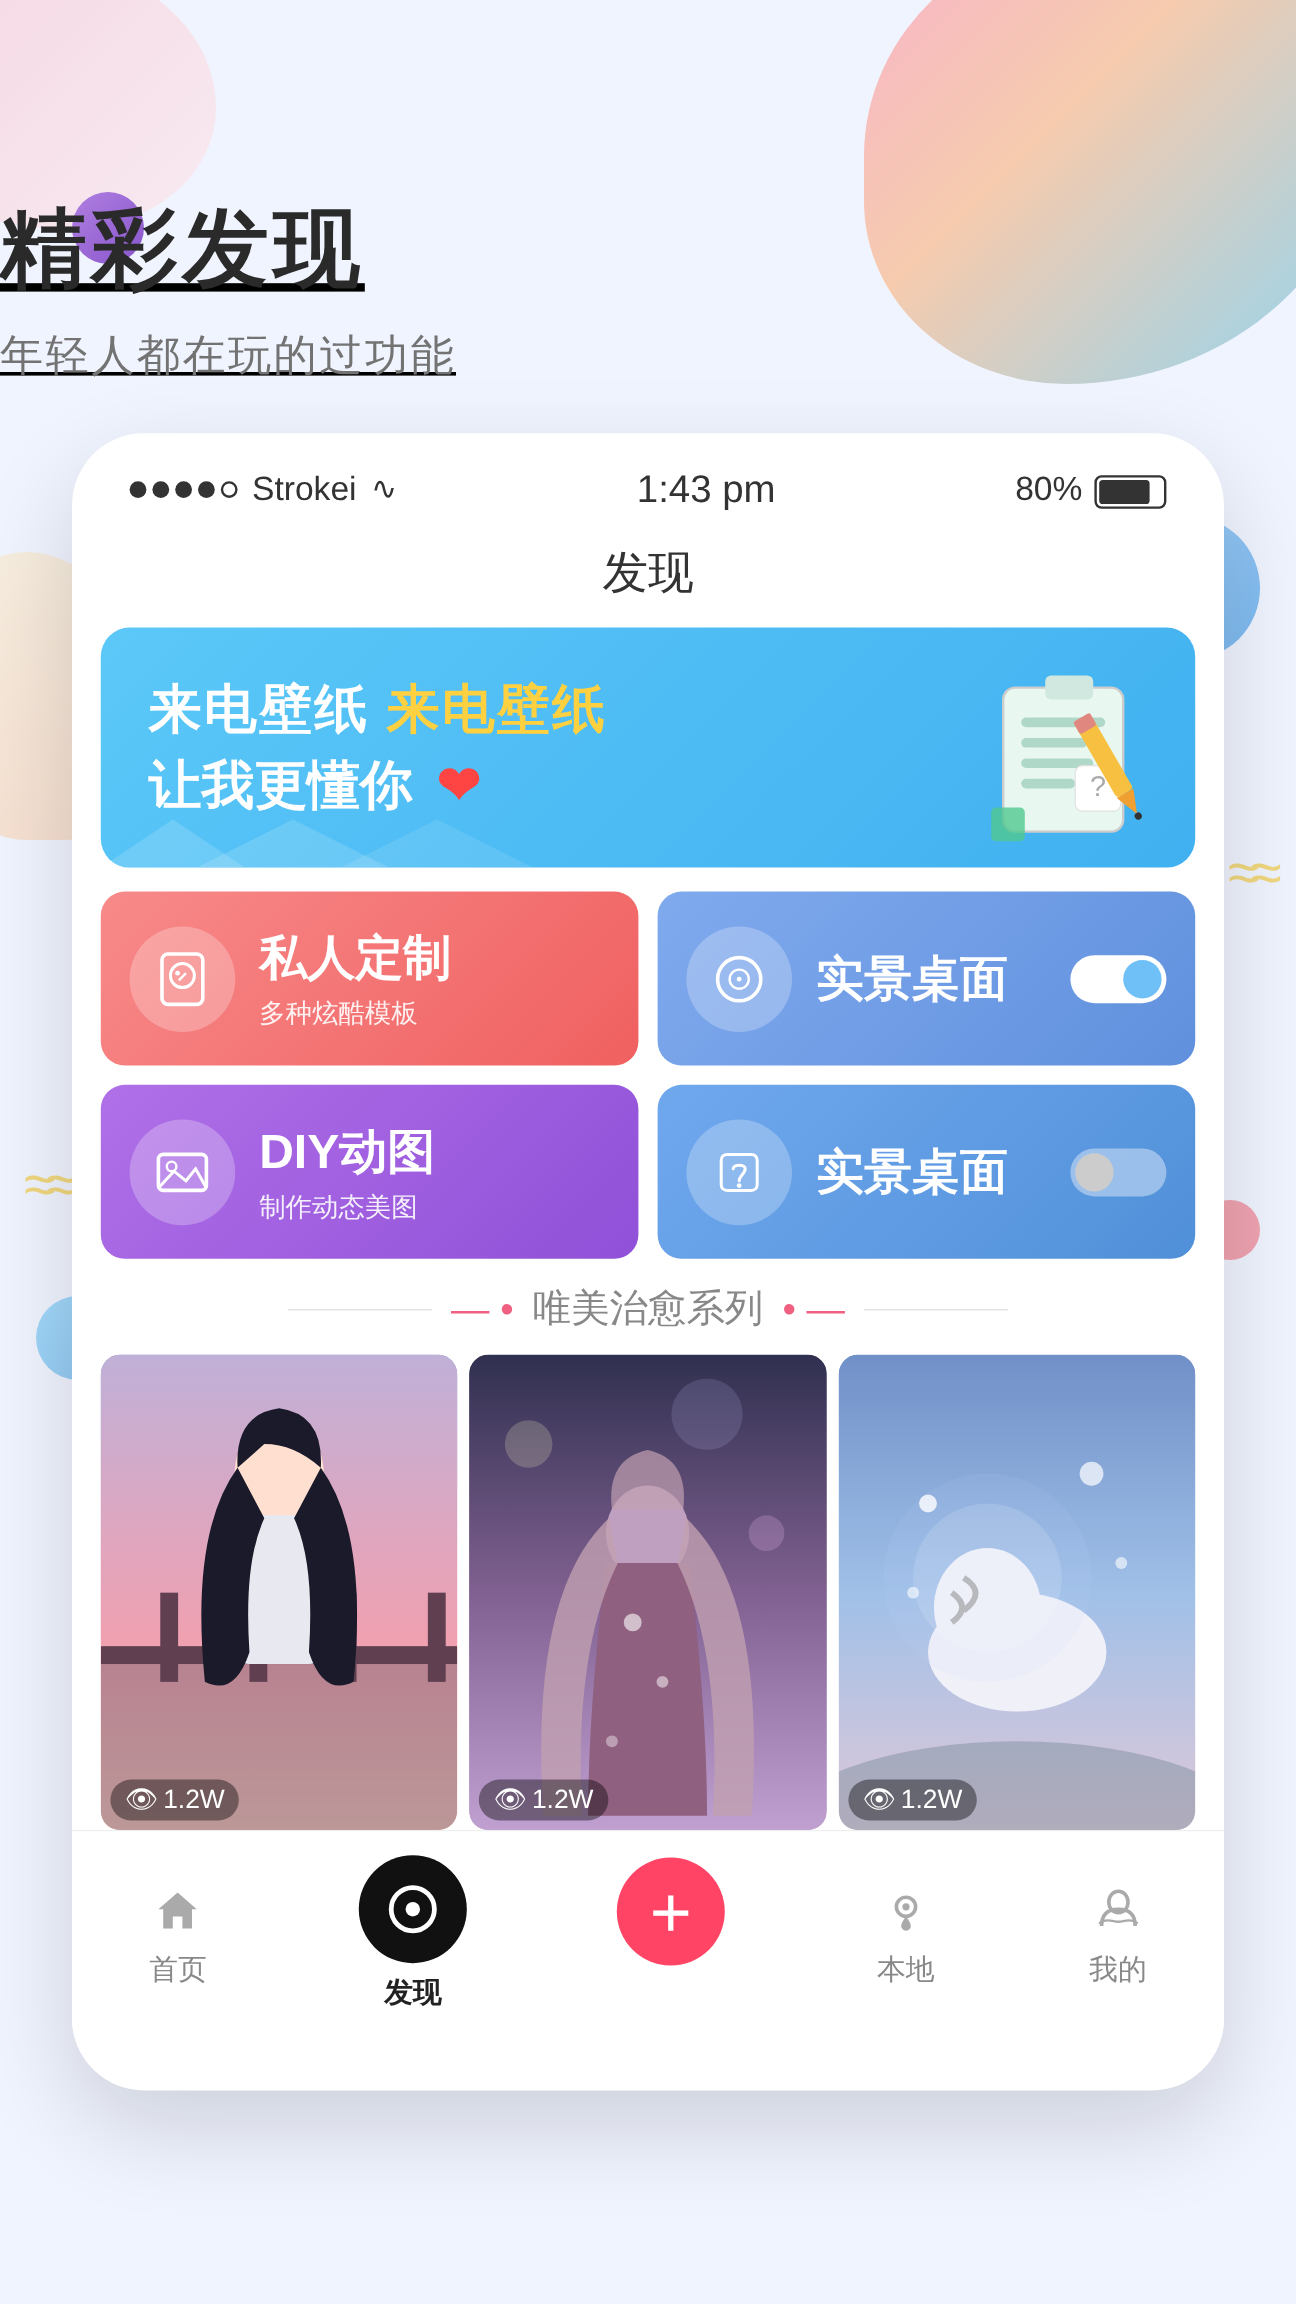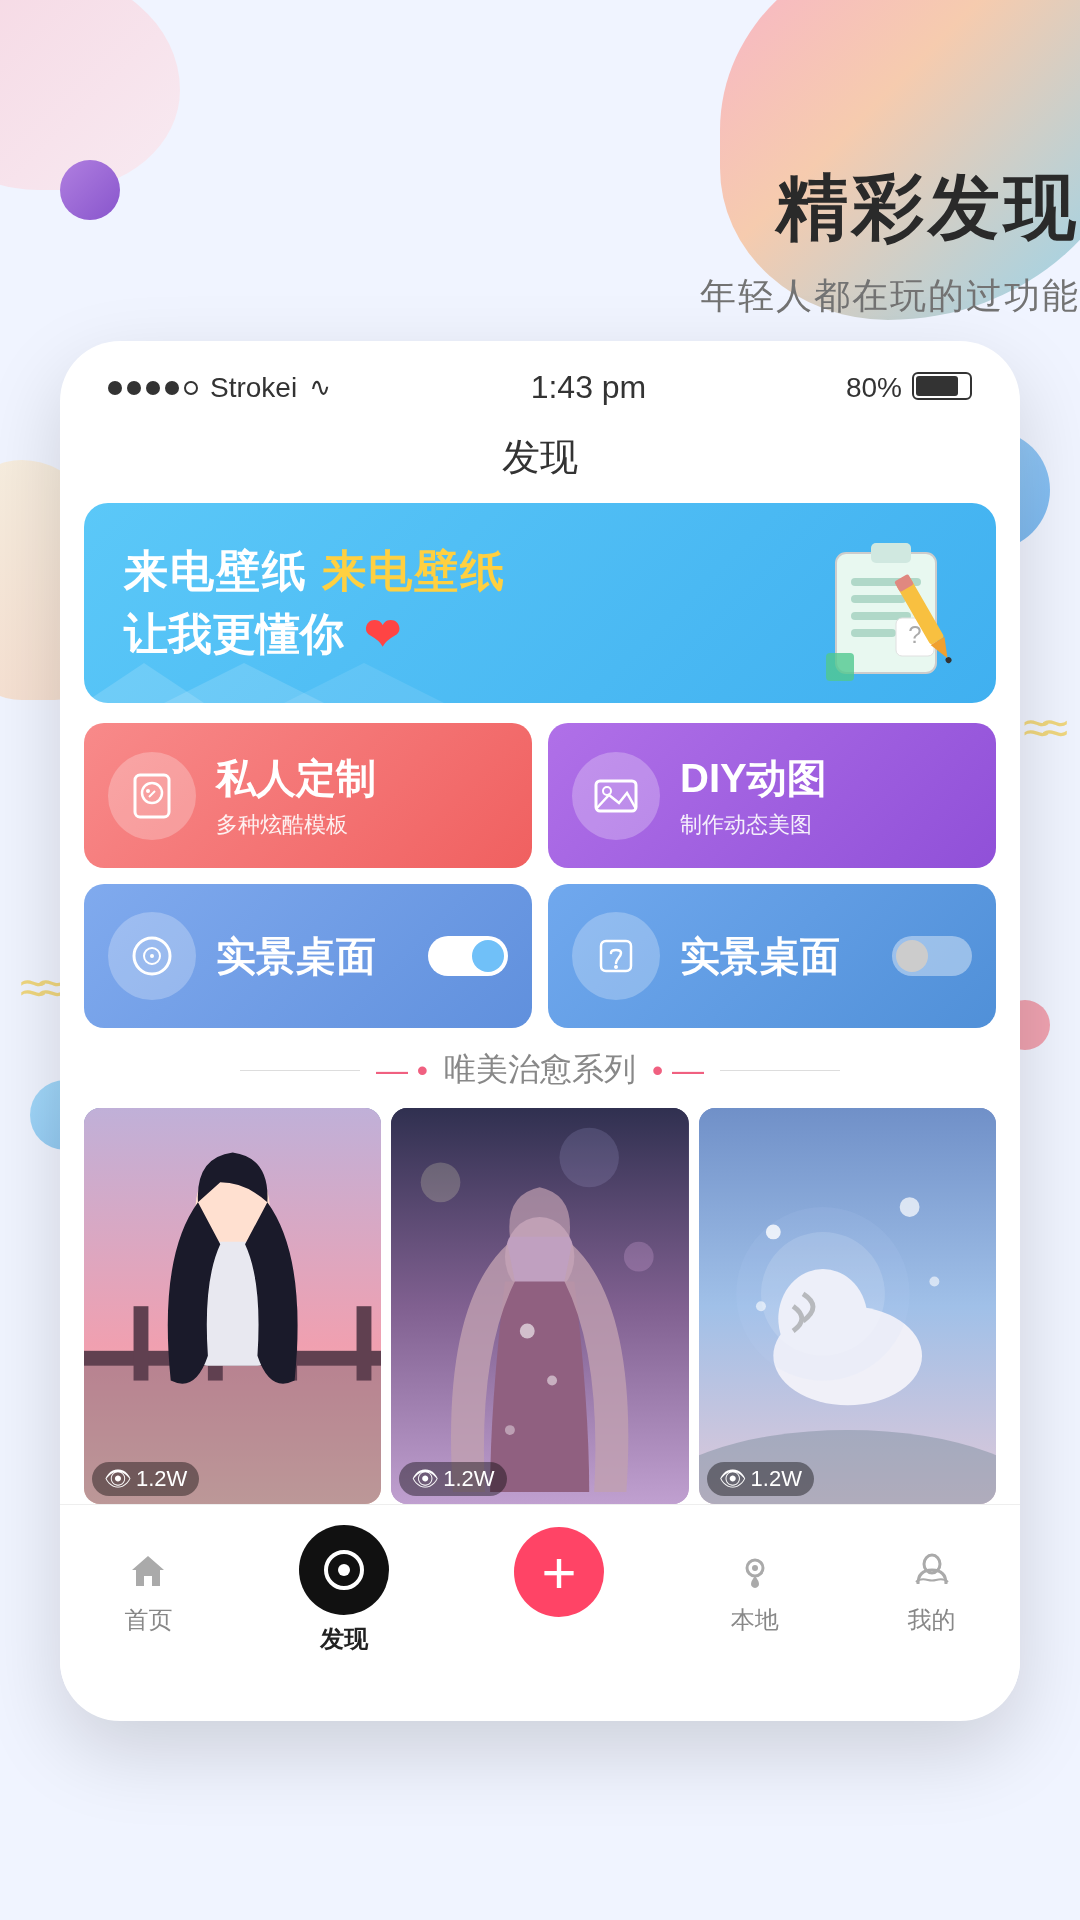--- a/index.html
+++ b/index.html
@@ -89,23 +89,24 @@
       font-size: 48px;
       color: #f0d060;
       opacity: 0.8;
       letter-spacing: -8px;
     }
 
     
     .hero {
       position: relative;
       z-index: 1;
-      text-align: right;
+      text-align: left;
       padding-top: 160px;
-      padding-bottom: 20px;
+      padding-bottom: 40px;
+      text-decoration: underline;
     }
     .hero-title {
       font-size: 72px;
       font-weight: 700;
       color: #2a2a2a;
       letter-spacing: 4px;
     }
     .hero-subtitle {
       font-size: 36px;
       color: #737373;
@@ -139,21 +140,21 @@
       align-items: center;
       gap: 12px;
     }
     .signal-dots {
       display: flex; gap: 5px; align-items: center;
     }
     .dot { width: 14px; height: 14px; border-radius: 50%; background: #333; }
     .dot.empty { background: transparent; border: 2px solid #333; }
     .wifi-icon { font-size: 26px; }
     .status-center { font-size: 32px; font-weight: 400; }
-    .status-right { display: flex; align-items: flex-start; gap: 10px; font-size: 28px; }
+    .status-right { display: flex; align-items: flex-end; gap: 10px; font-size: 28px; }
     .battery-bar {
       width: 60px; height: 28px; border: 2px solid #333; border-radius: 6px;
       position: relative; overflow: hidden;
       display: flex; align-items: center; padding: 2px;
     }
     .battery-fill { width: 80%; height: 100%; background: #333; border-radius: 3px; }
 
     
     .nav-title {
       text-align: center;
@@ -442,47 +443,47 @@
             <circle cx="21" cy="20" r="2" fill="white"></circle>
             <line x1="22" y1="26" x2="28" y2="20" stroke="white" stroke-width="2"></line>
           </svg>
         </div>
         <div class="feature-text">
           <div class="feature-name">私人定制</div>
           <div class="feature-desc">多种炫酷模板</div>
         </div>
       </div>
 
+      <div class="feature-card blue-light">
+        <div class="feature-icon-circle">
+          <svg width="50" height="50" viewBox="0 0 50 50">
+            <circle cx="25" cy="25" r="18" fill="none" stroke="white" stroke-width="3"></circle>
+            <circle cx="25" cy="25" r="8" fill="none" stroke="white" stroke-width="2"></circle>
+            <circle cx="25" cy="25" r="2" fill="white"></circle>
+          </svg>
+        </div>
+        <div style="flex:1; color:#fff;">
+          <div class="feature-name">实景桌面</div>
+        </div>
+        <div class="toggle-switch on">
+          <div class="toggle-knob"></div>
+        </div>
+      </div>
+
       <div class="feature-card purple">
         <div class="feature-icon-circle">
           <svg width="50" height="50" viewBox="0 0 50 50">
             <rect x="5" y="10" width="40" height="30" rx="4" fill="none" stroke="white" stroke-width="3"></rect>
             <circle cx="16" cy="20" r="4" fill="none" stroke="white" stroke-width="2"></circle>
             <polyline points="5,38 18,24 28,32 36,22 45,38" fill="none" stroke="white" stroke-width="2.5"></polyline>
           </svg>
         </div>
         <div class="feature-text">
           <div class="feature-name">DIY动图</div>
           <div class="feature-desc">制作动态美图</div>
-        </div>
-      </div>
-
-      <div class="feature-card blue-light">
-        <div class="feature-icon-circle">
-          <svg width="50" height="50" viewBox="0 0 50 50">
-            <circle cx="25" cy="25" r="18" fill="none" stroke="white" stroke-width="3"></circle>
-            <circle cx="25" cy="25" r="8" fill="none" stroke="white" stroke-width="2"></circle>
-            <circle cx="25" cy="25" r="2" fill="white"></circle>
-          </svg>
-        </div>
-        <div style="flex:1; color:#fff;">
-          <div class="feature-name">实景桌面</div>
-        </div>
-        <div class="toggle-switch on">
-          <div class="toggle-knob"></div>
         </div>
       </div>
 
       <div class="feature-card blue-mid">
         <div class="feature-icon-circle">
           <svg width="50" height="50" viewBox="0 0 50 50">
             <path d="M15 10 C12 10 10 12 10 15 L10 35 C10 38 12 40 15 40 L35 40 C38 40 40 38 40 35 L40 15 C40 12 38 10 35 10 Z" fill="none" stroke="white" stroke-width="2.5"></path>
             <path d="M20 22 C20 18 30 18 30 22 C30 26 25 28 25 32" fill="none" stroke="white" stroke-width="2.5" stroke-linecap="round"></path>
             <circle cx="25" cy="36" r="2" fill="white"></circle>
           </svg>

